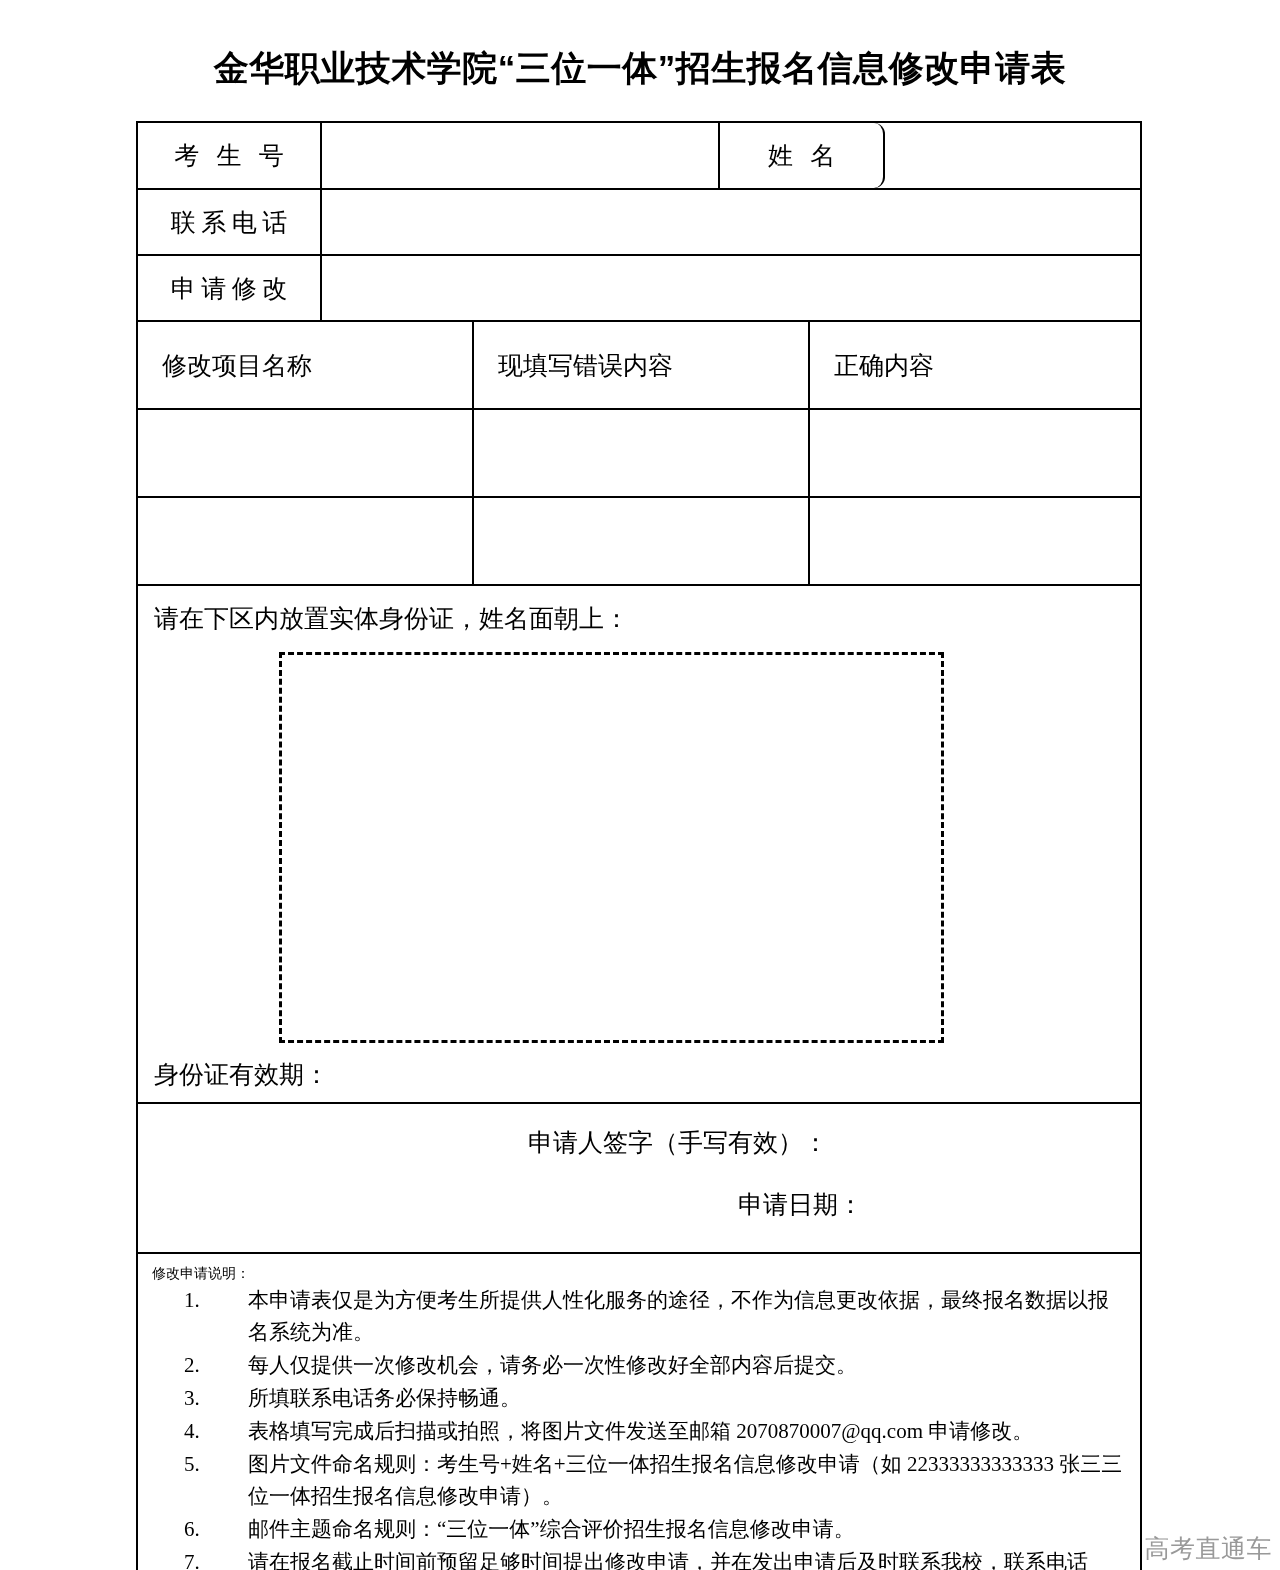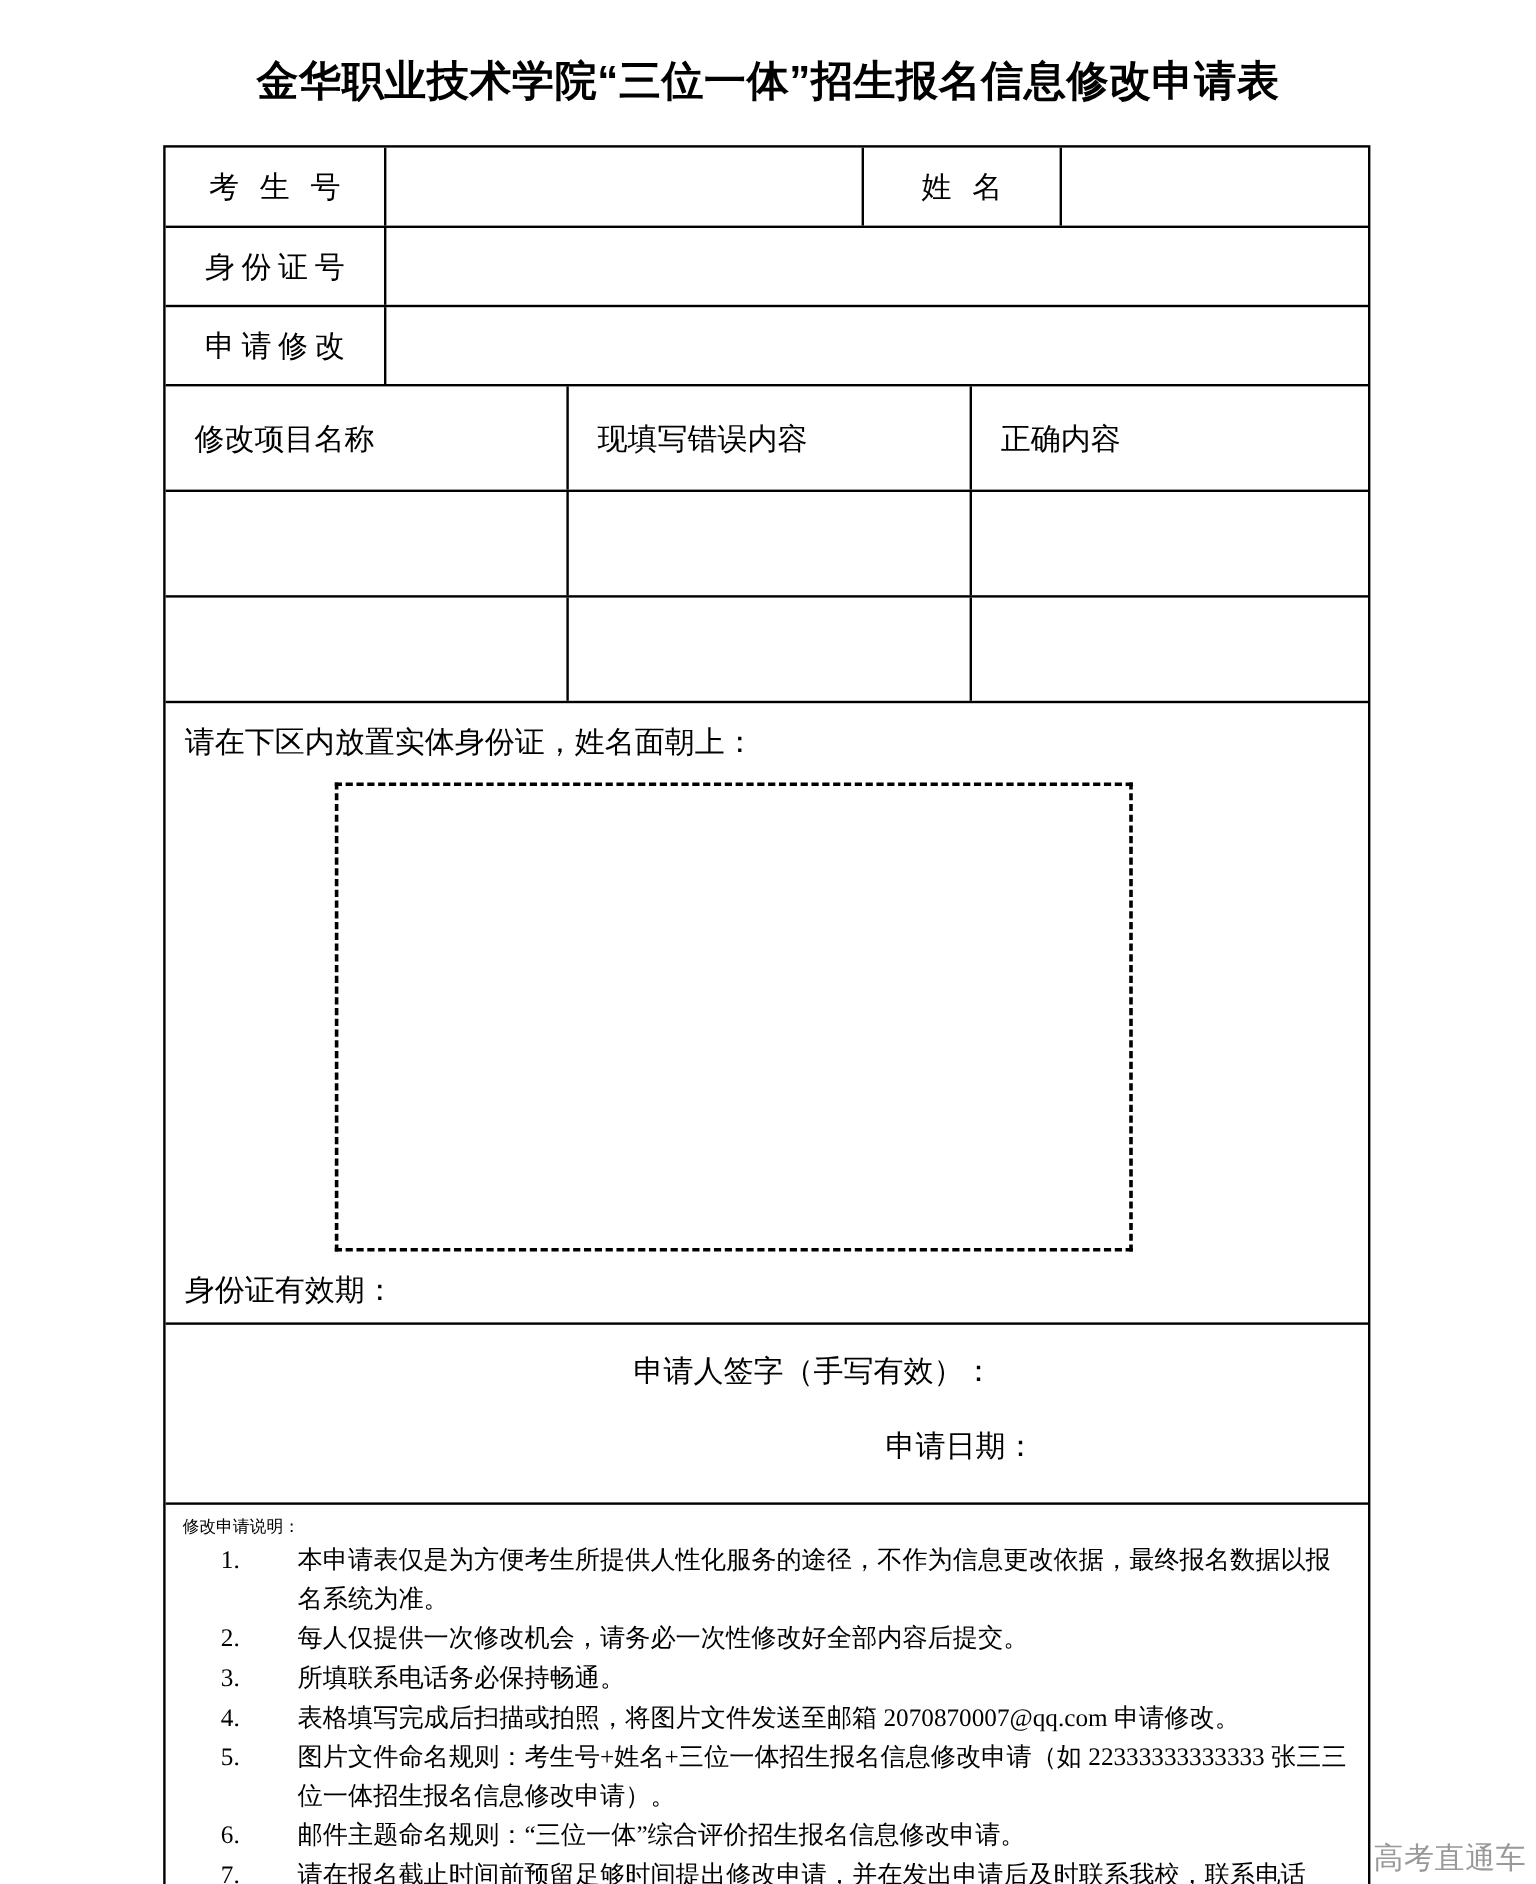--- a/index.html
+++ b/index.html
@@ -75,21 +75,21 @@
   
   .r-id      { height: 67px; }
   .r-card    { height: 66px; }
   .r-phone   { height: 66px; }
   .r-hdr     { height: 88px; }
   .r-blank   { height: 88px; }
 
   
   .c-kshlabel { width: 184px; }
   .c-kshval   { width: 398px; }
-  .c-xmlabel  { width: 165px; }
+  .c-xmlabel  { width: 165px; border-radius: 11px; }
   .c-xmval    { width: 255px; border-right: none; }
 
   
   .c-lbl2  { width: 184px; }
   .c-val2  { width: 818px; border-right: none; }
 
   
   .c-m1 { width: 336px; }
   .c-m2 { width: 336px; }
   .c-m3 { width: 330px; border-right: none; }
@@ -192,21 +192,21 @@
   <div class="form-frame">
 
     <div class="row r-id">
       <div class="cell lbl c-kshlabel">考 生 号</div>
       <div class="cell c-kshval"></div>
       <div class="cell lbl c-xmlabel">姓    名</div>
       <div class="cell c-xmval"></div>
     </div>
 
     <div class="row r-card">
-      <div class="cell lbl c-lbl2">身份证号</div>
+      <div class="cell lbl c-lbl2">联系电话</div>
       <div class="cell c-val2"></div>
     </div>
 
     <div class="row r-phone">
       <div class="cell lbl c-lbl2">申请修改</div>
       <div class="cell c-val2"></div>
     </div>
 
     <div class="row r-hdr">
       <div class="cell cell-left c-m1">修改项目名称</div>

